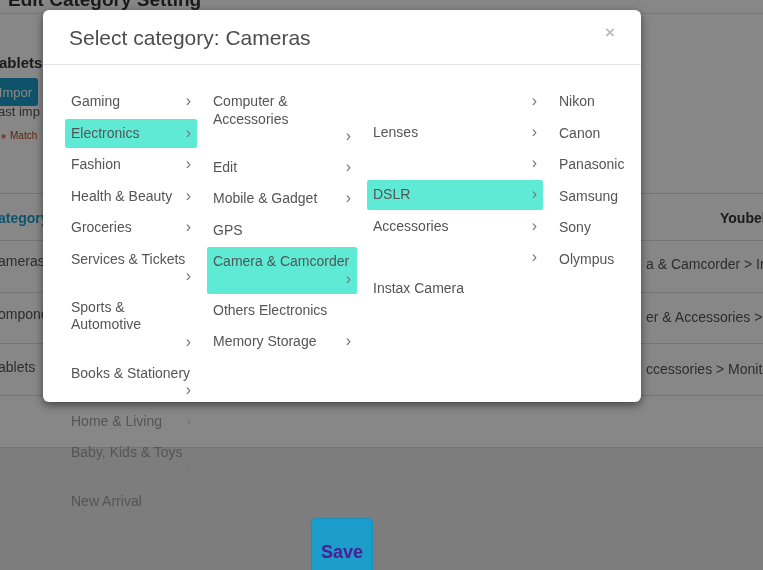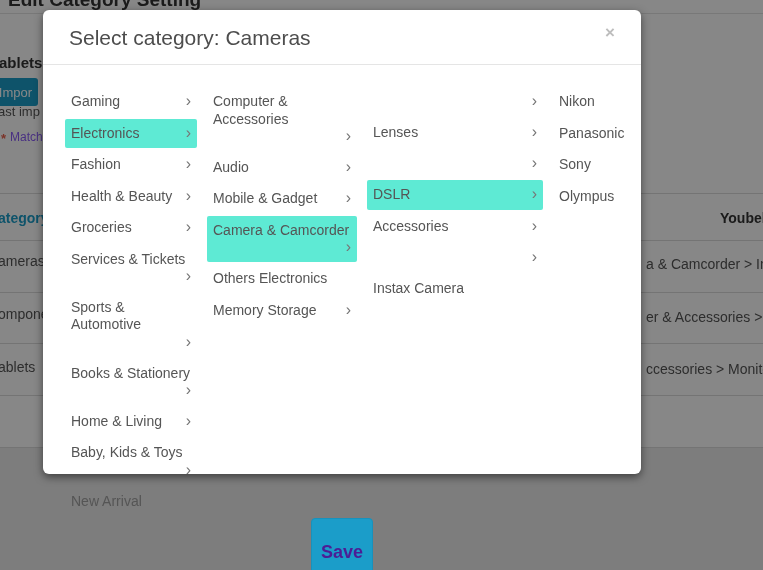--- a/index.html
+++ b/index.html
@@ -12,31 +12,31 @@
   .page-heading{position:absolute;top:-11px;left:8px;font-size:19px;font-weight:700;color:#333;white-space:nowrap;}
   .heading-rule{position:absolute;top:13px;left:0;width:100%;height:1px;background:#e3e3e3;}
   .section-label{position:absolute;top:54px;left:-1px;font-size:15px;font-weight:700;color:#333;white-space:nowrap;}
   .import-btn{
     position:absolute;top:78px;left:-26px;width:64px;height:28px;
     background:#1b9dc9;color:#fff;border:none;border-radius:3px;
     font-size:13px;font-family:inherit;text-align:right;padding:0 6px 0 0;cursor:pointer;white-space:nowrap;
   }
   .last-imported{position:absolute;top:104px;left:-2px;font-size:13px;color:#555;white-space:nowrap;}
   .match-mark{position:absolute;top:131px;left:1px;font-size:13px;color:#e8604c;font-weight:700;}
-  .match-label{position:absolute;top:130px;left:10px;font-size:12px;color:#8b5cf6;white-space:nowrap;}
+  .match-label{position:absolute;top:130px;left:10px;font-size:10px;color:#c2410c;white-space:nowrap;}
   .rule{position:absolute;left:0;width:100%;height:1px;background:#dcdcdc;}
   .th-left{position:absolute;top:210px;left:-2px;font-size:14px;font-weight:700;color:#1b9dc9;white-space:nowrap;}
   .th-right{position:absolute;top:210px;left:720px;font-size:14px;font-weight:700;color:#333;white-space:nowrap;}
   .cell{position:absolute;font-size:14px;color:#555;white-space:nowrap;}
   .bottom-area{position:absolute;top:448px;left:0;right:0;bottom:0;background:#ececec;}
   
   .overlay{position:absolute;inset:0;background:rgba(0,0,0,0.47);z-index:5;}
   
   .modal{
-    position:absolute;left:43px;top:10px;width:598px;height:464px;
+    position:absolute;left:43px;top:10px;width:598px;height:392px;
     background:#fff;border-radius:6px;box-shadow:0 3px 9px rgba(0,0,0,.5);
     z-index:10;display:flex;flex-direction:column;
   }
   .modal-header{position:relative;padding:16px 26px 14px;border-bottom:1px solid #e5e5e5;flex:0 0 auto;}
   .modal-title{font-size:21px;font-weight:400;color:#4d4d4d;}
   .modal-close{
     position:absolute;right:20px;top:13px;background:none;border:none;
     color:#bdbdbd;font-size:17px;font-weight:700;cursor:pointer;line-height:1;font-family:inherit;
   }
   .modal-body{
@@ -148,26 +148,29 @@
           <span>New Arrival</span>
         </a>
     </div>
 
     <div class="cat-col">
       <a class="item">
           <span>Computer &amp; Accessories</span>
           <span class="chev">›</span>
         </a>
       <a class="item">
-          <span>Audio</span>
+          <span>Edit</span>
           <span class="chev">›</span>
         </a>
       <a class="item">
           <span>Mobile &amp; Gadget</span>
           <span class="chev">›</span>
+        </a>
+      <a class="item">
+          <span>GPS</span>
         </a>
       <a class="item sel">
           <span>Camera &amp; Camcorder</span>
           <span class="chev">›</span>
         </a>
       <a class="item">
           <span>Others Electronics</span>
         </a>
       <a class="item">
           <span>Memory Storage</span>
@@ -200,21 +203,27 @@
       <a class="item">
           <span>Instax Camera</span>
         </a>
     </div>
 
     <div class="cat-col">
       <a class="item">
           <span>Nikon</span>
         </a>
       <a class="item">
+          <span>Canon</span>
+        </a>
+      <a class="item">
           <span>Panasonic</span>
+        </a>
+      <a class="item">
+          <span>Samsung</span>
         </a>
       <a class="item">
           <span>Sony</span>
         </a>
       <a class="item">
           <span>Olympus</span>
         </a>
     </div>
 
   </div>

